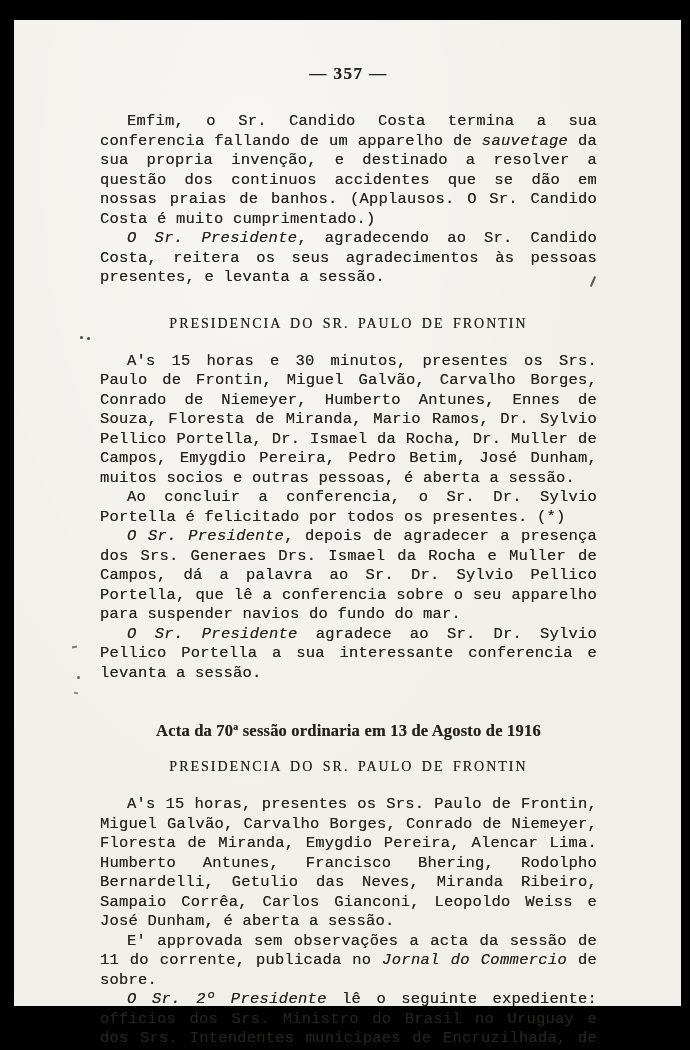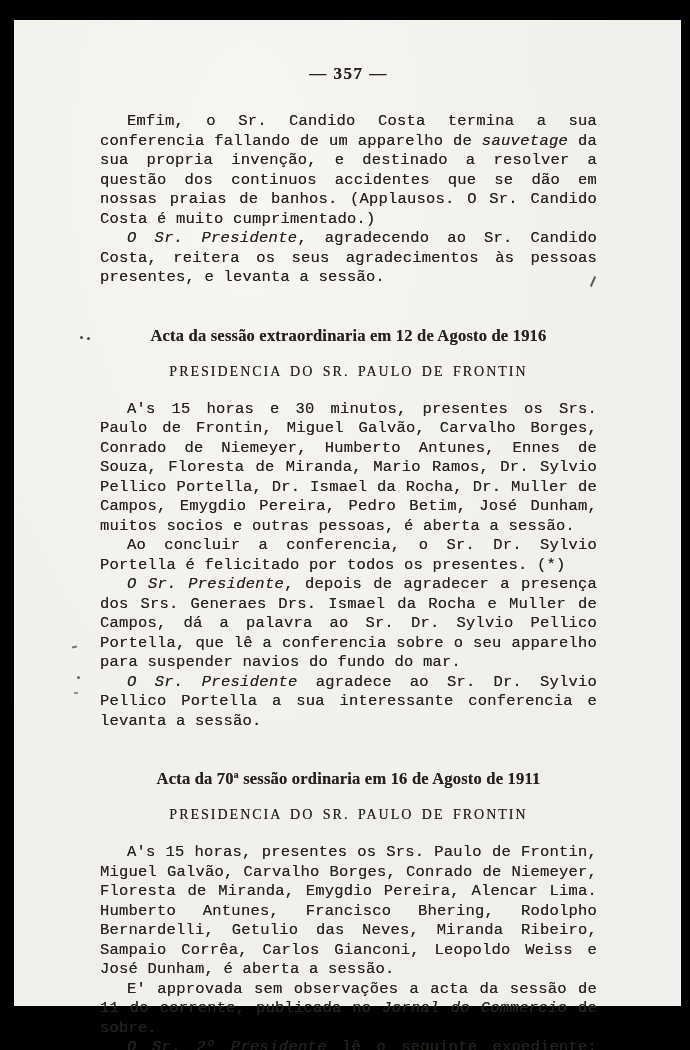--- a/index.html
+++ b/index.html
@@ -105,34 +105,33 @@
     <div class="content">
 
       <div class="page-number">— 357 —</div>
 
       <p class="para"><span>Emfim, o Sr. Candido Costa termina a sua conferencia fallando de um apparelho de </span><i>sauvetage</i><span> da sua propria invenção, e destinado a resolver a questão dos continuos accidentes que se dão em nossas praias de banhos. (Applausos. O Sr. Candido Costa é muito cumprimentado.)</span></p>
 
       <p class="para"><i>O Sr. Presidente</i><span>, agradecendo ao Sr. Candido Costa, reitera os seus agradecimentos às pessoas presentes, e levanta a sessão.</span></p>
 
       <div class="rule"></div>
 
-      <h2 class="acta">Acta da sessão extraordinaria em 12 de Agosto de 1916</h2>
       <div class="presidency">PRESIDENCIA DO SR. PAULO DE FRONTIN</div>
 
       <p class="para">A's 15 horas e 30 minutos, presentes os Srs. Paulo de Frontin, Miguel Galvão, Carvalho Borges, Conrado de Niemeyer, Humberto Antunes, Ennes de Souza, Floresta de Miranda, Mario Ramos, Dr. Sylvio Pellico Portella, Dr. Ismael da Rocha, Dr. Muller de Campos, Emygdio Pereira, Pedro Betim, José Dunham, muitos socios e outras pessoas, é aberta a sessão.</p>
 
       <p class="para">Ao concluir a conferencia, o Sr. Dr. Sylvio Portella é felicitado por todos os presentes. (*)</p>
 
       <p class="para"><i>O Sr. Presidente</i><span>, depois de agradecer a presença dos Srs. Generaes Drs. Ismael da Rocha e Muller de Campos, dá a palavra ao Sr. Dr. Sylvio Pellico Portella, que lê a conferencia sobre o seu apparelho para suspender navios do fundo do mar.</span></p>
 
       <p class="para"><i>O Sr. Presidente</i><span> agradece ao Sr. Dr. Sylvio Pellico Portella a sua interessante conferencia e levanta a sessão.</span></p>
 
       <div class="rule"></div>
 
-      <h2 class="acta">Acta da 70ª sessão ordinaria em 16 de Agosto de 1911</h2>
+      <h2 class="acta">Acta da 70ª sessão ordinaria em 13 de Agosto de 1916</h2>
       <div class="presidency">PRESIDENCIA DO SR. PAULO DE FRONTIN</div>
 
       <p class="para">A's 15 horas, presentes os Srs. Paulo de Frontin, Miguel Galvão, Carvalho Borges, Conrado de Niemeyer, Floresta de Miranda, Emygdio Pereira, Alencar Lima. Humberto Antunes, Francisco Bhering, Rodolpho Bernardelli, Getulio das Neves, Miranda Ribeiro, Sampaio Corrêa, Carlos Gianconi, Leopoldo Weiss e José Dunham, é aberta a sessão.</p>
 
       <p class="para"><span>E' approvada sem observações a acta da sessão de 11 do corrente, publicada no </span><i>Jornal do Commercio</i><span> de sobre.</span></p>
 
       <p class="para"><i>O Sr. 2º Presidente</i><span> lê o seguinte expediente: officios dos Srs. Ministro do Brasil no Uruguay e dos Srs. Intendentes municipaes de Encruzilhada, de Bagre e de Santo Antonio de Balsas, respondendo á circular relativa á construcção da Carta Geographica do Brasil; telegramma do Sr. Arlindo Fragoso,</span></p>
 
       <div class="footnote">(*) Não foram remettidos os originaes á secretaria.</div>
 

